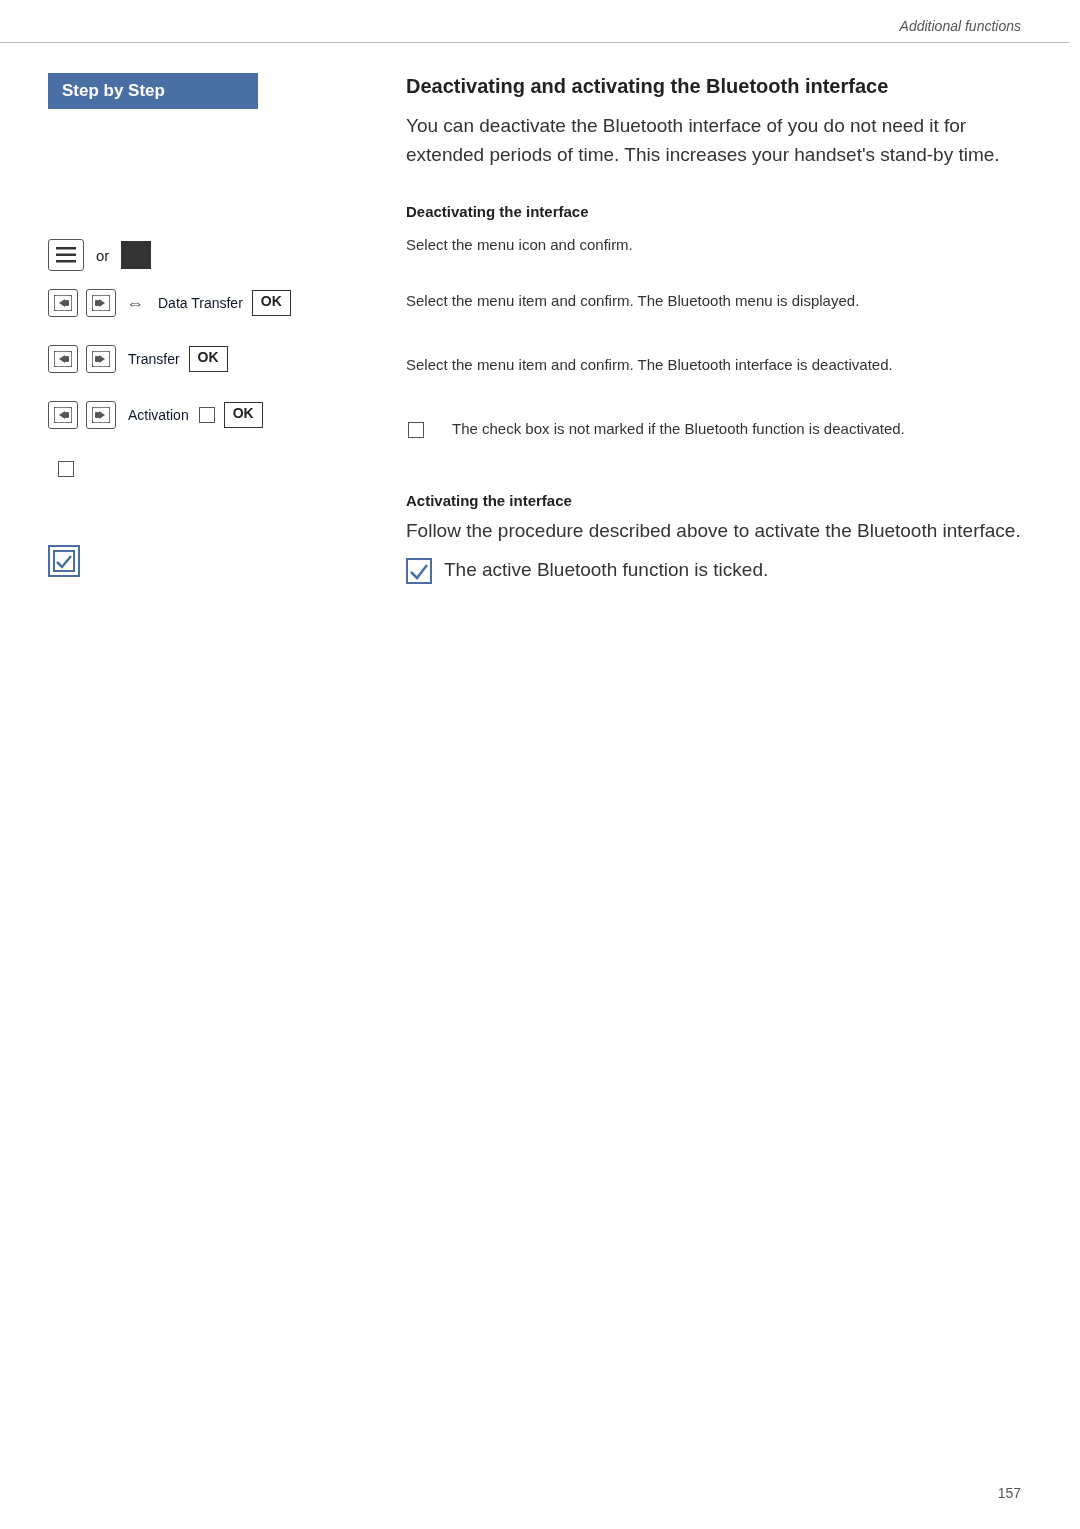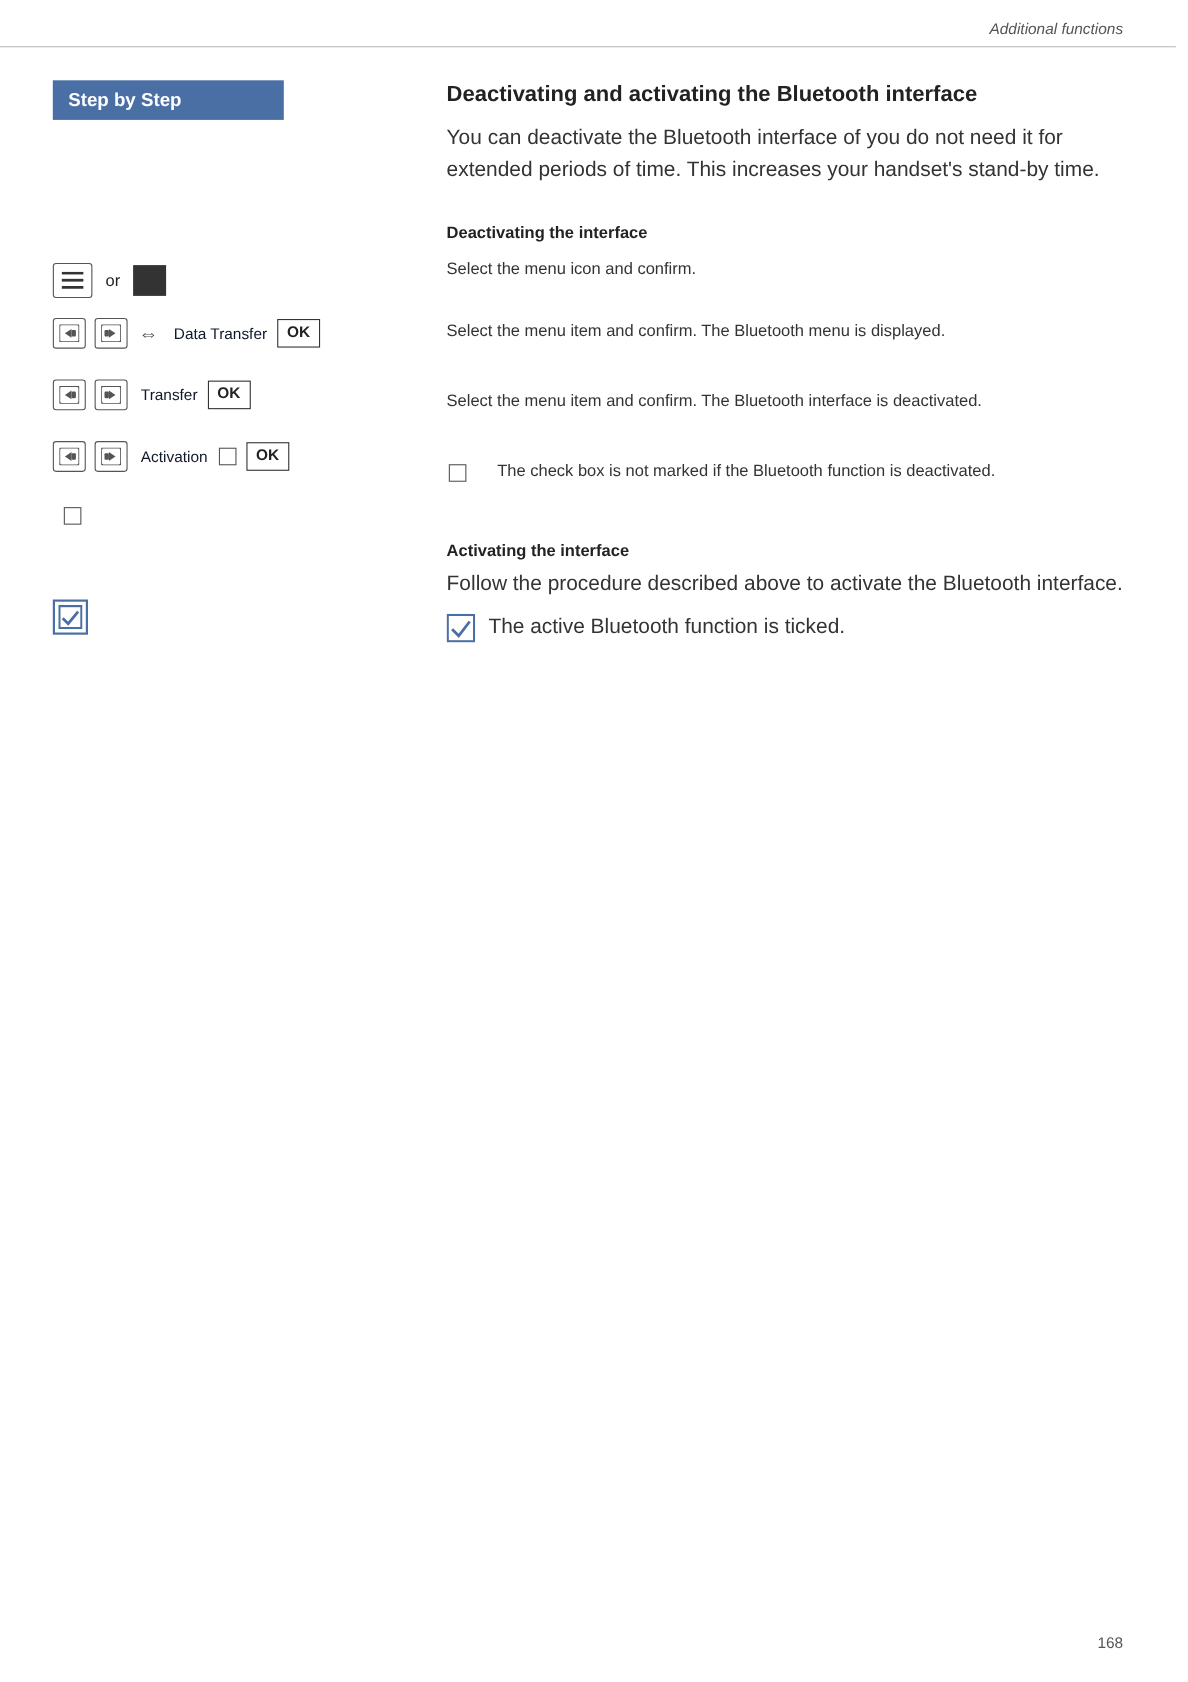--- a/index.html
+++ b/index.html
@@ -406,15 +406,15 @@
             <rect x="1" y="1" width="24" height="24" fill="none" stroke="#4a6fa5" stroke-width="2"></rect>
             <polyline points="5,14 11,20 21,7" fill="none" stroke="#4a6fa5" stroke-width="2.5"></polyline>
           </svg>
         </div>
         <p class="body-text" style="margin-bottom:0;">The active Bluetooth function is ticked.</p>
       </div>
 
     </div>
   </div>
 
-  <div class="page-number">168</div>
+  <div class="page-number">157</div>
 
 </div>
 
 </body></html>

